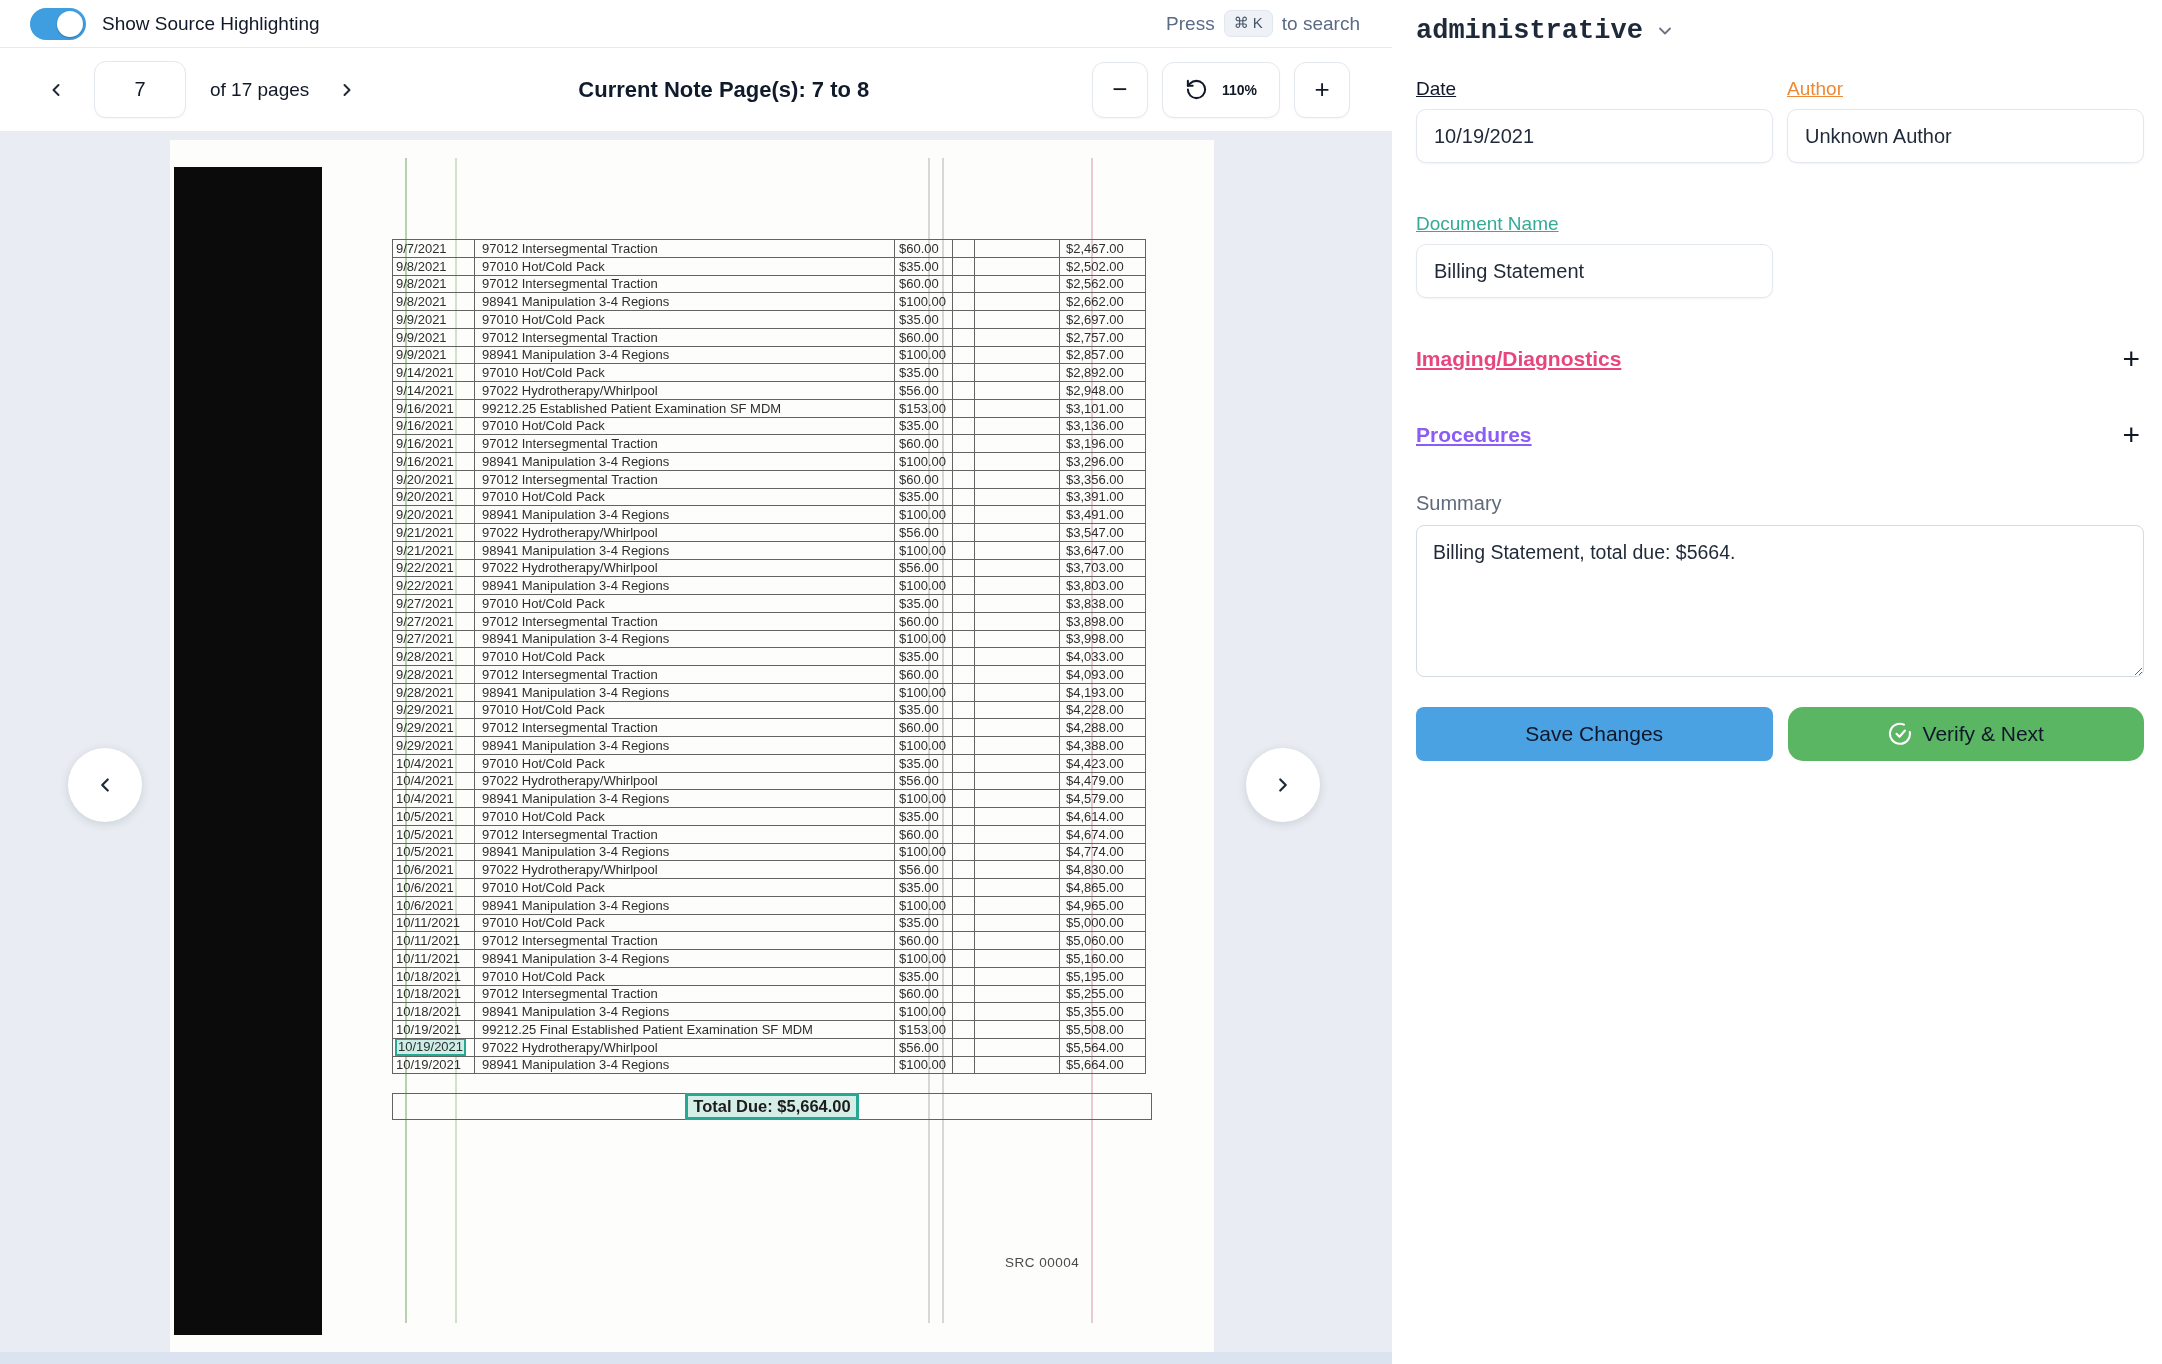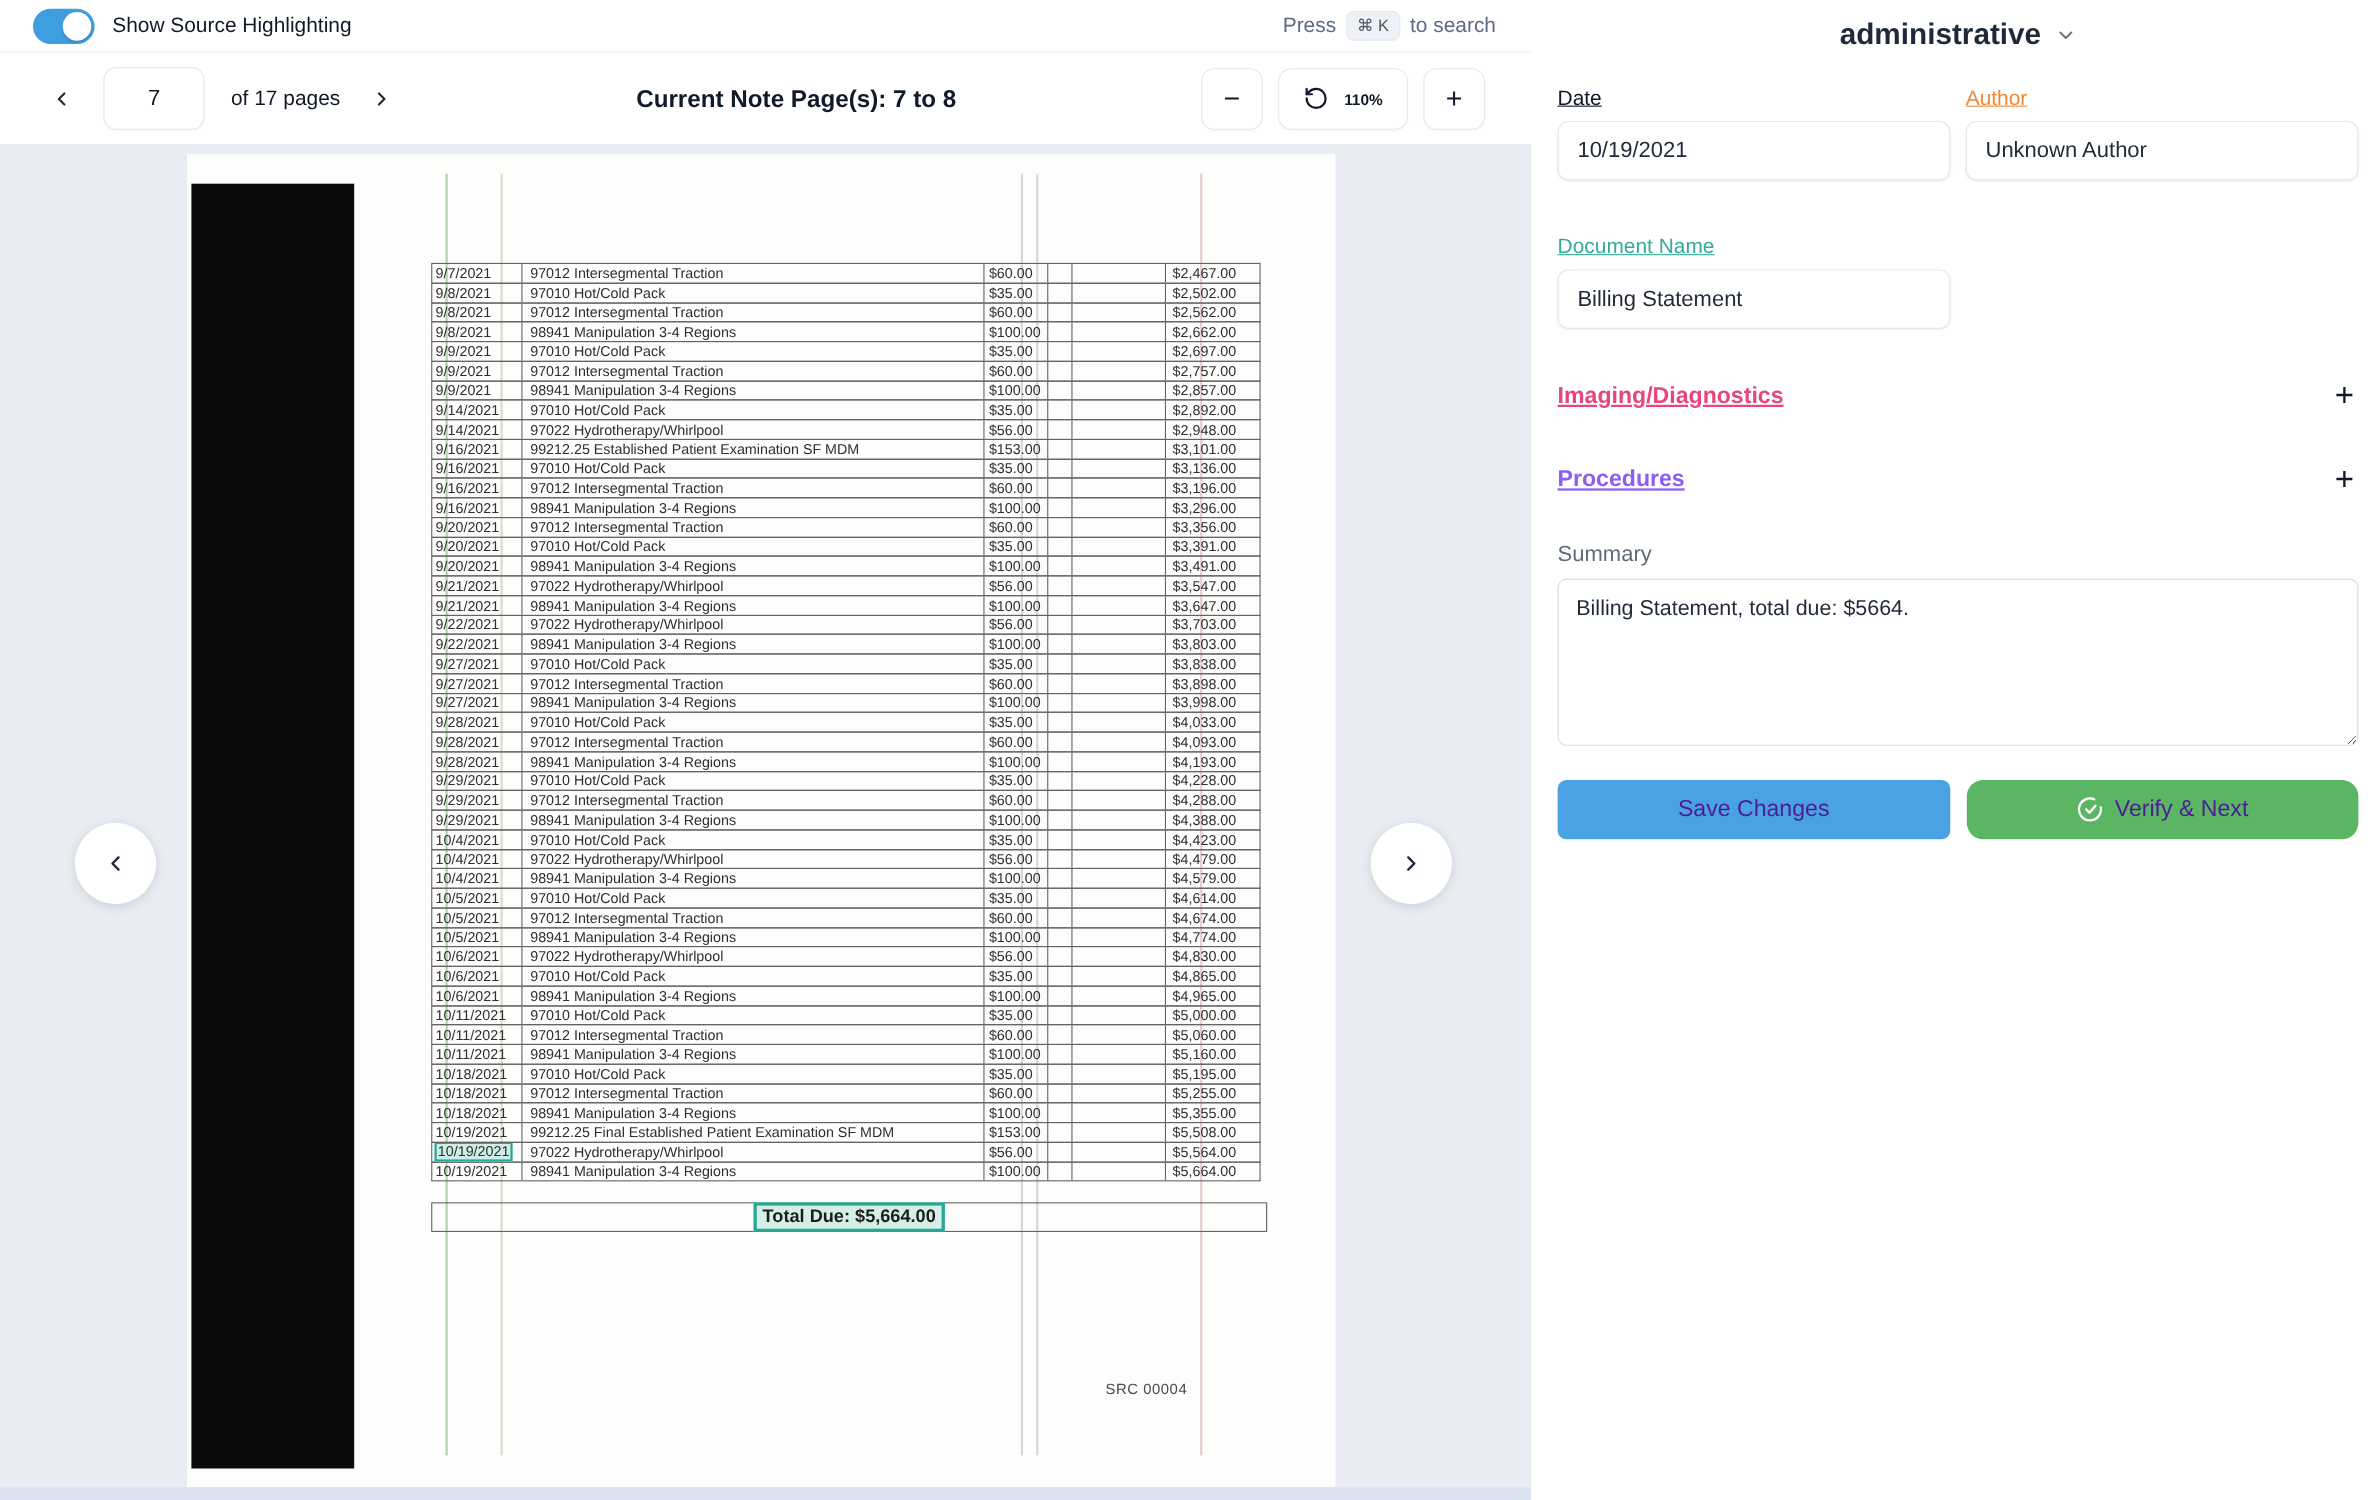--- a/index.html
+++ b/index.html
@@ -72,22 +72,22 @@
   .nav-circle { position:absolute; width:74px; height:74px; border-radius:50%; background:#fff; border:none;
                 box-shadow:0 2px 10px rgba(15,23,42,.14); cursor:pointer; display:flex;
                 align-items:center; justify-content:center; }
   .nav-left { left:68px; top:617px; }
   .nav-right { left:1246px; top:617px; }
   .hscroll { position:absolute; left:0; bottom:0; width:1392px; height:12px; background:#dce3f0; cursor:pointer; }
 
   
   .sidebar { position:absolute; left:1392px; top:0; width:770px; height:1364px; background:#fff;
              padding:12px 18px 0 24px; }
-  .cat-header { display:flex; align-items:center; justify-content:center; gap:12px; margin-top:4px;
-                cursor:pointer; }
+  .cat-header { display:flex; align-items:center; gap:12px; margin-top:4px;
+                cursor:pointer;font-family:Liberation Mono, monospace; }
   .cat-label { font-size:27px; font-weight:600; color:#1e2a3a; }
   .fields-grid { display:grid; grid-template-columns:1fr 1fr; gap:14px; margin-top:32px; }
   .flabel { font-size:19px; text-decoration:underline; cursor:pointer; display:inline-block; margin-bottom:9px; }
   .flabel.green { color:#0f172a; }
   .flabel.orange { color:#ed8936; }
   .flabel.teal { color:#35ab96;margin-top:14px; }
   .field input { width:100%; height:54px; border:1px solid #e3e8ef; border-radius:10px; padding:0 17px;
                  font-size:20px; color:#1f2937; font-family:"Liberation Sans",sans-serif; outline:none;
                  box-shadow:0 1px 2px rgba(16,24,40,.05); }
   .field.half { margin-top:36px; width:calc(50% - 7px); }
@@ -97,21 +97,21 @@
   .slabel.pink { color:#e8457e;text-align:center; }
   .slabel.purple { color:#8b5cf6; }
   .plus-btn { background:none; border:none; font-size:30px; font-weight:300; color:#111827; cursor:pointer;
               line-height:1; padding:0 4px; font-family:"Liberation Sans",sans-serif; }
   .summary { margin-top:42px; }
   .sum-label { font-size:20px; color:#5f6b7a; margin-bottom:10px; }
   .summary textarea { width:100%; height:152px; border:1px solid #d4dbe3; border-radius:8px;
                       padding:13px 16px; font-size:19.5px; color:#1f2937; resize:both;
                       font-family:"Liberation Sans",sans-serif; outline:none; line-height:1.35; }
   .btn-row { display:grid; grid-template-columns:1fr 1fr; gap:15px; margin-top:26px; }
-  .btn { height:54px; border:none; border-radius:8px; color:#4c1d95; font-size:21px; font-weight:500;
+  .btn { height:54px; border:none; border-radius:8px; color:#0f172a; font-size:21px; font-weight:500;
          cursor:pointer; display:flex; align-items:center; justify-content:center; gap:11px;
          font-family:"Liberation Sans",sans-serif; }
   .btn.save { background:#4aa2e2; }
   .btn.verify { background:#5bb663;border-radius:15px; }
 </style>
 </head>
 <body>
 
 <div class="app">
 

